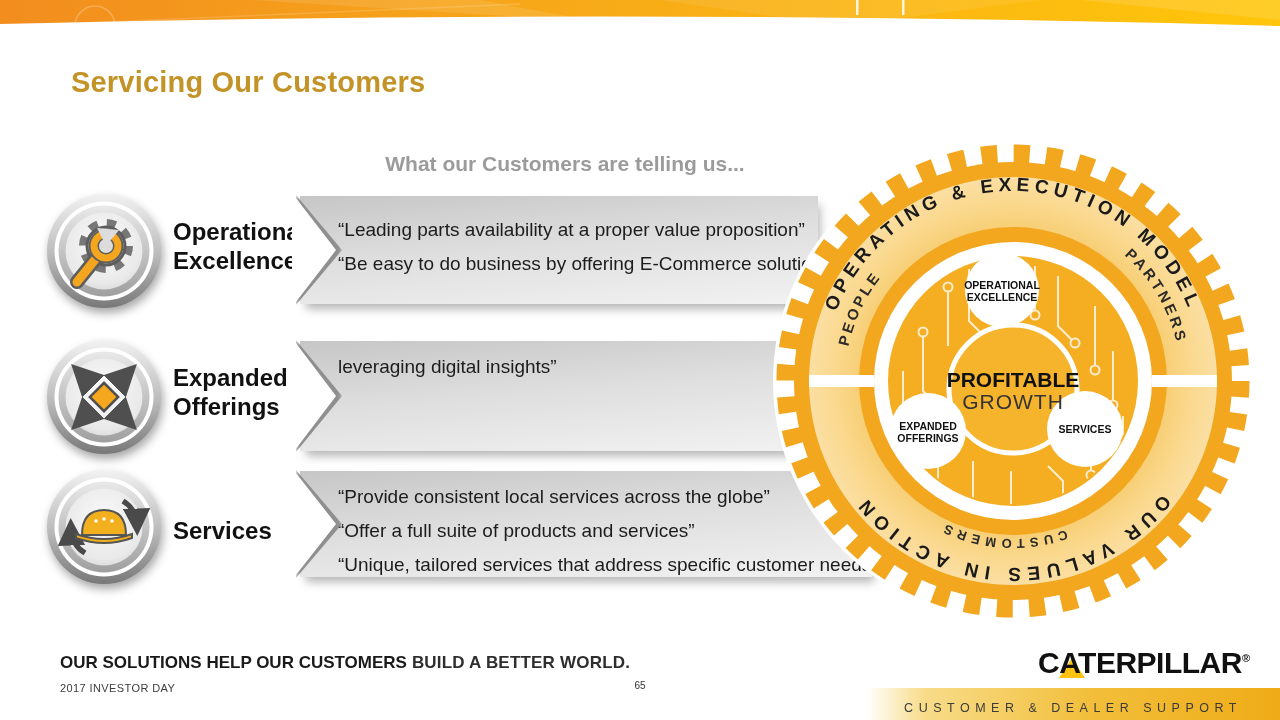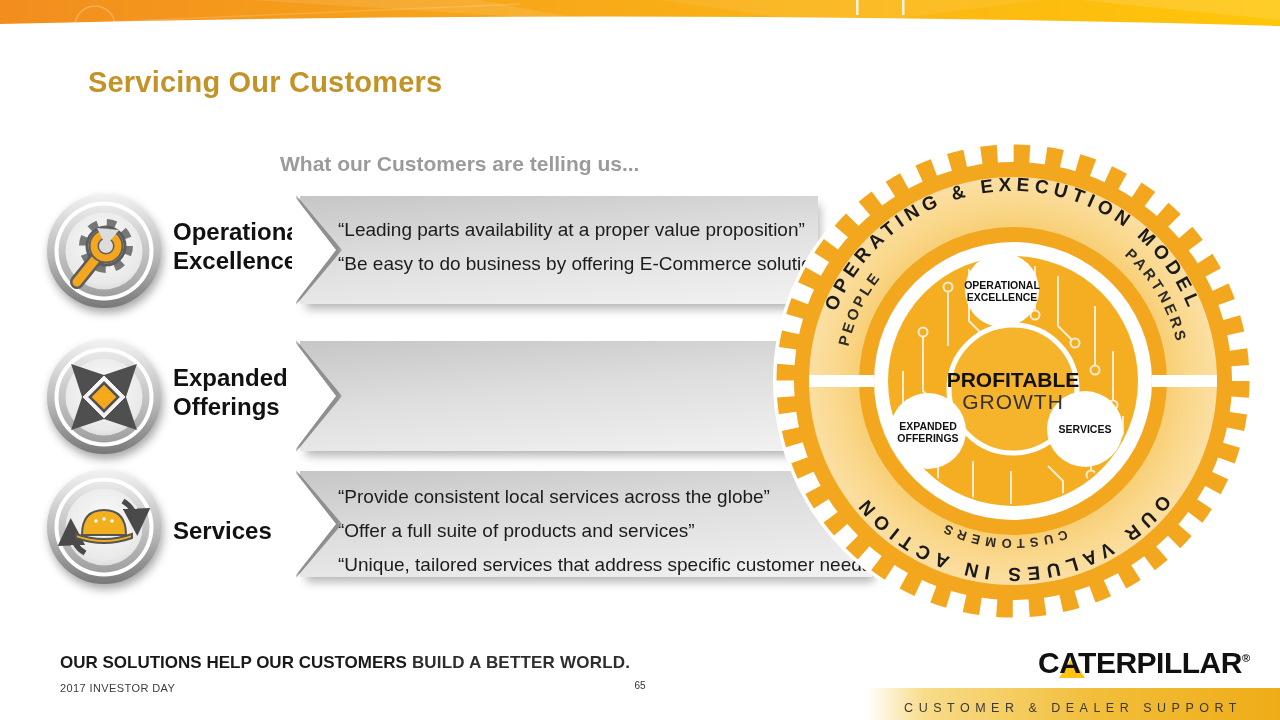--- a/index.html
+++ b/index.html
@@ -1,20 +1,20 @@
 <!DOCTYPE html>
 <html><head>
 <meta charset="utf-8">
 <style>
   html,body{margin:0;padding:0;background:#fff;}
   .slide{position:relative;width:1280px;height:720px;background:#fff;overflow:hidden;
          font-family:"Liberation Sans",sans-serif;}
   .banner{position:absolute;left:0;top:0;display:block;}
-  .title{position:absolute;left:88px;top:66px;font-size:29px;font-weight:bold;color:#C39327;letter-spacing:.2px;}
-  .subtitle{position:absolute;left:280px;top:152px;width:570px;text-align:left;
+  .title{position:absolute;left:71px;top:66px;font-size:29px;font-weight:bold;color:#C39327;letter-spacing:.2px;}
+  .subtitle{position:absolute;left:280px;top:152px;width:570px;text-align:center;
             font-size:21px;font-weight:bold;color:#9B9B9B;}
   .badge{position:absolute;left:45px;filter:drop-shadow(2px 5px 5px rgba(0,0,0,.35));}
   .b1{top:192px}.b2{top:338px}.b3{top:468px}
   .row-label{position:absolute;left:173px;font-size:24px;font-weight:bold;color:#111;line-height:29px;}
   .l1{top:217px}.l2{top:363px}.l3{top:516px}
   .qbox{position:absolute;left:300px;box-sizing:border-box;
         background:linear-gradient(175deg,#c6c6c6 0%,#dedede 45%,#f2f2f2 100%);
         box-shadow:4px 7px 9px -2px rgba(70,70,70,.4);}
   .q1{top:196px;width:518px;height:108px;padding-top:17px;}
   .q2{top:341px;width:518px;height:110px;padding-top:9px;}
@@ -194,20 +194,21 @@
 
   <div class="qbox q1">
     <div class="notch-shadow"></div>
     <div class="notch"></div>
     <p>“Leading parts availability at a proper value proposition”</p>
     <p>“Be easy to do business by offering E-Commerce solutions”</p>
   </div>
   <div class="qbox q2">
     <div class="notch-shadow"></div>
     <div class="notch"></div>
+    <p>leveraging digital insights”</p>
   </div>
   <div class="qbox q3">
     <div class="notch-shadow"></div>
     <div class="notch"></div>
     <p>“Provide consistent local services across the globe”</p>
     <p>“Offer a full suite of products and services”</p>
     <p>“Unique, tailored services that address specific customer needs”</p>
   </div>
 
   <svg class="diagram" viewBox="0 0 480 480">

